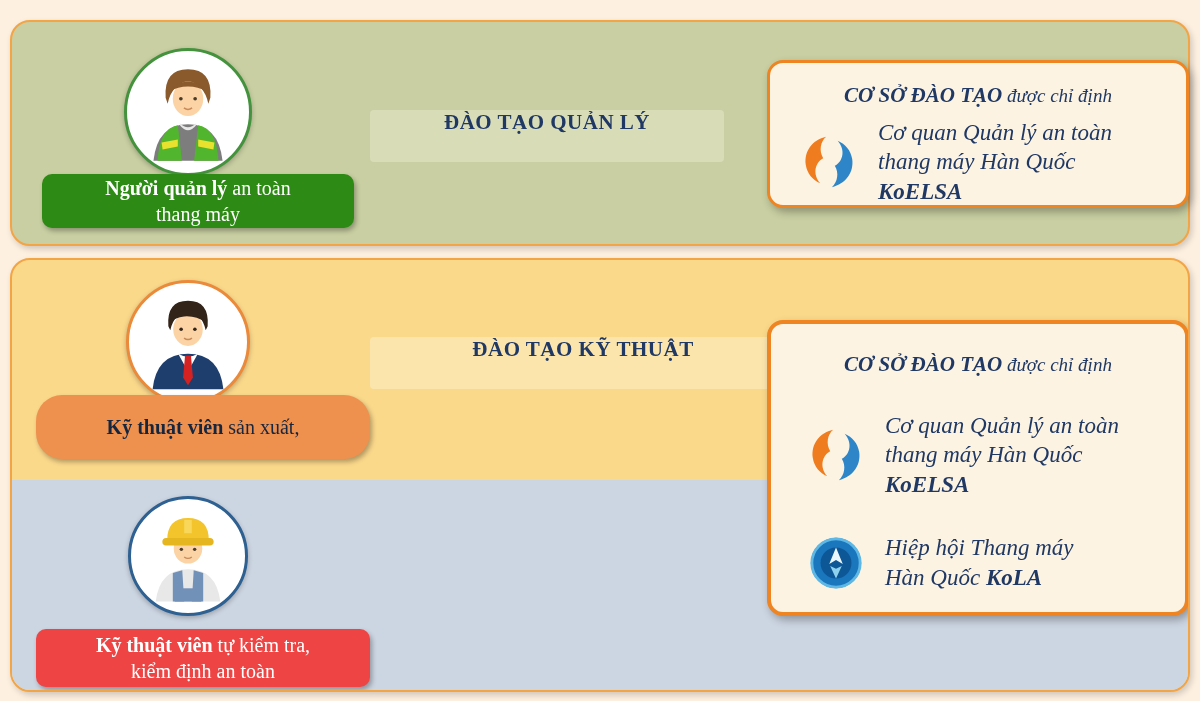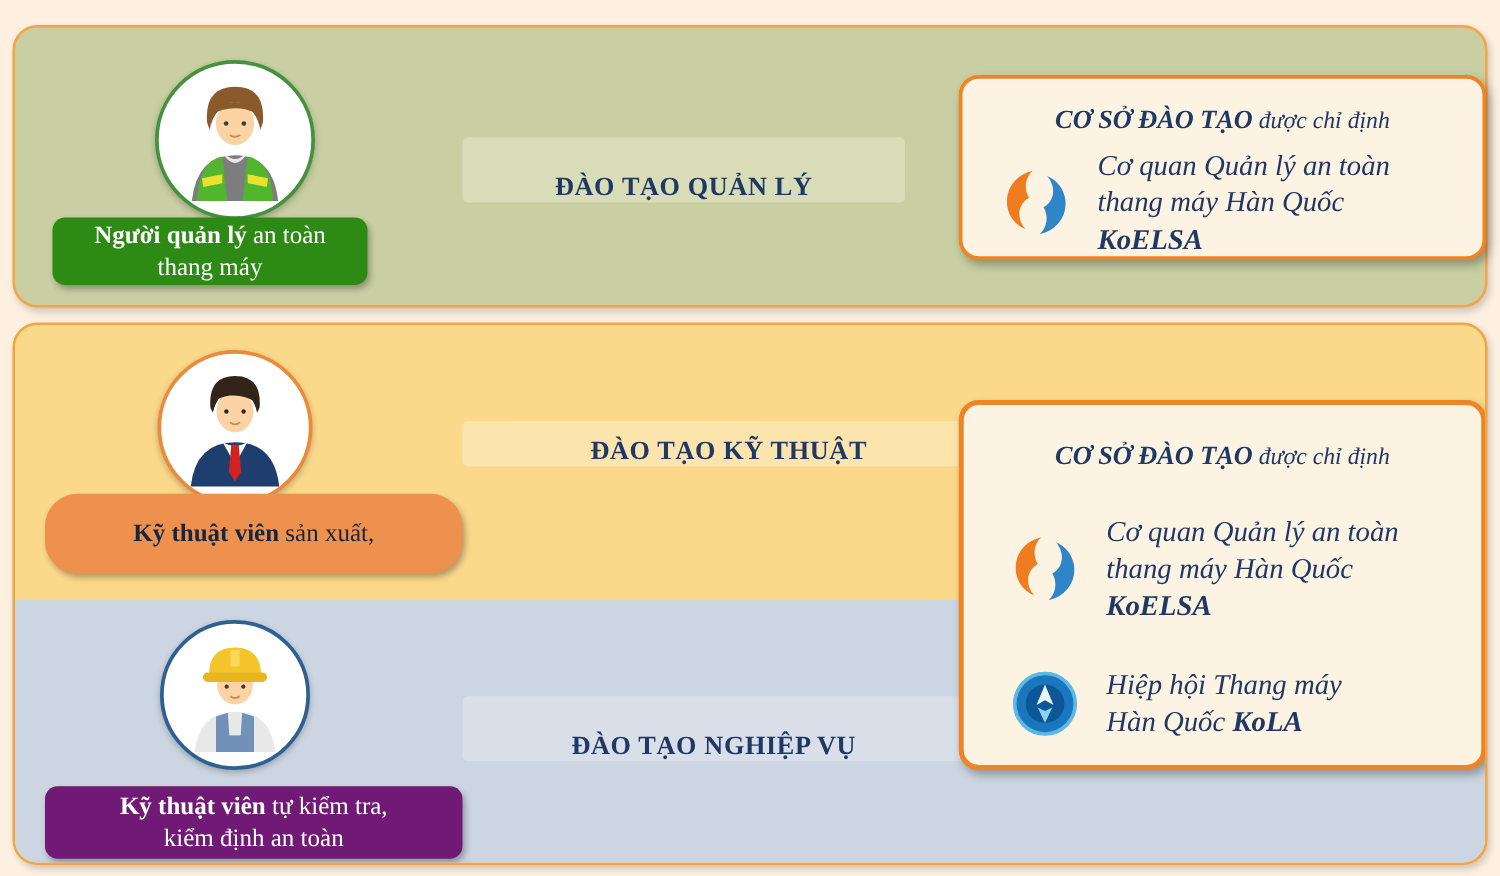--- a/index.html
+++ b/index.html
@@ -29,30 +29,30 @@
   .avatar svg { width:100%; height:100%; display:block; }
   #avatar1 { left:112px; top:26px;  width:128px; height:128px; border:3px solid #44923d; }
   #avatar2 { left:114px; top:20px;  width:124px; height:124px; border:3px solid #ea8a3a; }
   #avatar3 { left:116px; top:236px; width:120px; height:120px; border:3px solid #2e6191; }
 
   .badge {
     position:absolute; display:flex; flex-direction:column; justify-content:center;
     align-items:center; text-align:center; line-height:1.3;
     box-shadow:2px 3px 5px rgba(0,0,0,.3); font-size:20px;
   }
-  #badge1 { left:30px; top:152px; width:252px; height:54px; background:#2d8a14; border-radius:10px; color:#ffffff; }
+  #badge1 { left:30px; top:152px; width:312px; height:54px; background:#2d8a14; border-radius:10px; color:#ffffff; }
   #badge2 { left:24px; top:135px; width:334px; height:64px; background:#ef914e; border-radius:26px; color:#17263f;text-align:center; }
-  #badge3 { left:24px; top:369px; width:334px; height:58px; background:#701a75; border-radius:10px; color:#ffffff; }
+  #badge3 { left:24px; top:369px; width:334px; height:58px; background:#ef4444; border-radius:10px; color:#ffffff; }
 
   .band {
-    position:absolute; display:flex; align-items:flex-end; justify-content:center;
+    position:absolute; display:flex; align-items:flex-start; justify-content:center;
     font-weight:bold; color:#1f3864; font-size:21px; letter-spacing:.5px; border-radius:4px;
   }
   #band1 { left:358px; top:88px;  width:354px; height:52px; background:#d8ddb8; }
-  #band2 { left:358px; top:77px;  width:402px; height:36px; background:#fce5ad;padding-left:24px; }
+  #band2 { left:358px; top:77px;  width:402px; height:52px; background:#fce5ad;padding-left:24px; }
   #band3 { left:358px; top:297px; width:402px; height:52px; background:#d9dfe9; }
 
   .orgbox {
     position:absolute; background:#fcf3e3; border:3px solid #ee8422; border-radius:16px;
     box-shadow:3px 4px 8px rgba(0,0,0,.3); color:#1f3864;font-style:italic;
   }
   #box1 { left:755px; top:38px; width:422px; height:148px; }
   #box2 { left:755px; top:60px; width:422px; height:296px; border-width:4px; }
 
   .orgtitle { text-align:center; font-size:19px; }
@@ -155,23 +155,20 @@
         <circle cx="53" cy="53" r="1.8" fill="#4a3a28"></circle>
         <circle cx="67" cy="53" r="1.8" fill="#4a3a28"></circle>
         <path d="M56 61 Q60 64 64 61" stroke="#c98a5a" stroke-width="1.5" fill="none"></path>
         <path d="M26 108 Q30 74 60 74 Q90 74 94 108 Z" fill="#e8e8e8"></path>
         <path d="M44 78 L54 75 L56 108 L44 108 Z" fill="#7291b8"></path>
         <path d="M76 78 L66 75 L64 108 L76 108 Z" fill="#7291b8"></path>
         <rect x="46" y="94" width="28" height="14" fill="#7291b8"></rect>
       </svg>
     </div>
 
-    <div class="band" id="band3">
-      <span>ĐÀO TẠO NGHIỆP VỤ</span>
-    </div>
 
     <div class="badge" id="badge3">
       <div><b>Kỹ thuật viên</b><span> tự kiểm tra,</span></div>
       <div>kiểm định an toàn</div>
     </div>
 
     <div class="orgbox" id="box2">
       <div class="orgtitle"><b>CƠ SỞ ĐÀO TẠO</b><span> được chỉ định</span></div>
 
       <div class="orgrow">

